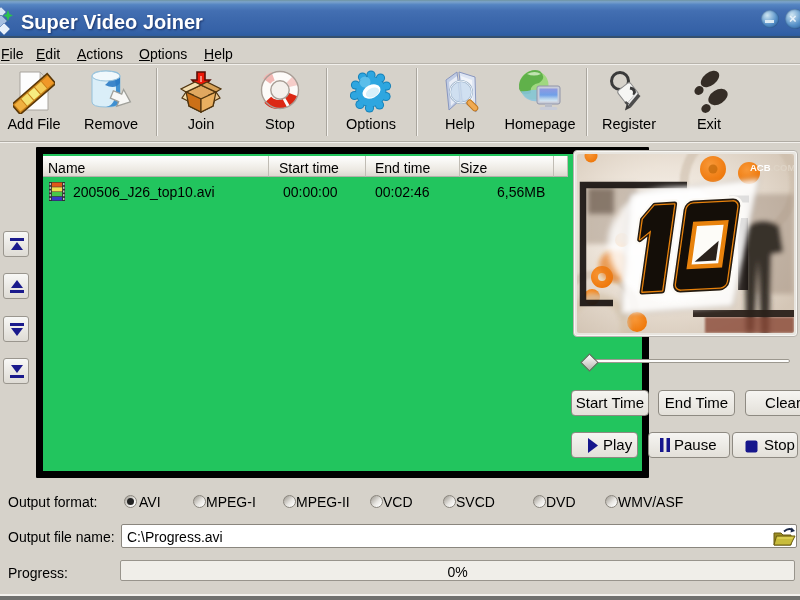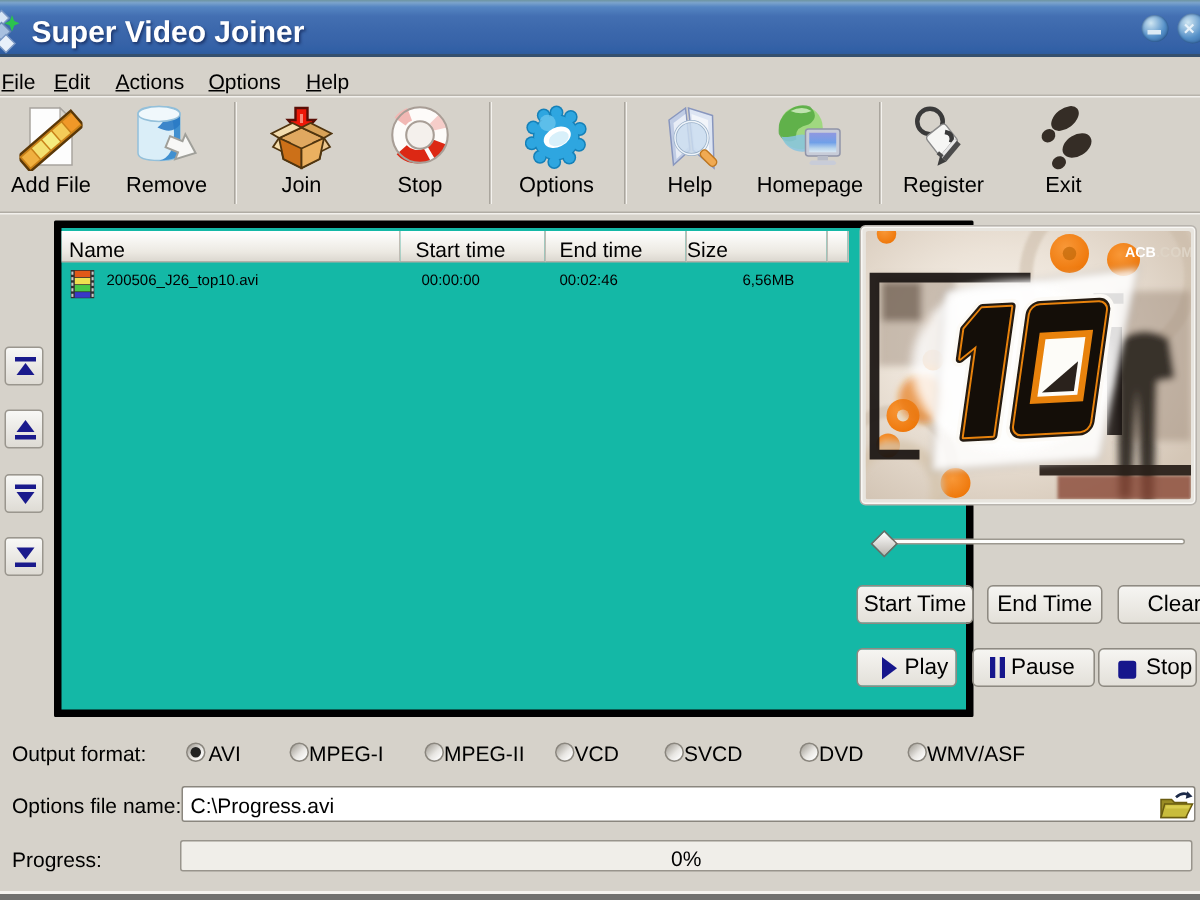--- a/index.html
+++ b/index.html
@@ -25,24 +25,24 @@
 .tbtn .ic { position:absolute; left:50%; top:4px; transform:translateX(-50%); width:42px; height:44px; }
 .tbtn .lbl { position:absolute; top:50px; width:100%; font-size:14.5px; color:#000; }
 .tsep { position:absolute; top:68px; width:2px; height:68px; border-left:1px solid #aaa69e; border-right:1px solid #f4f2ee; }
 #tbsep { left:0; top:141px; width:800px; height:2px; border-top:1px solid #b0aca4; border-bottom:1px solid #f2f0ec; }
 
 
 .abtn { position:absolute; left:3px; width:26px; height:26px; background:linear-gradient(#f8f8f6,#dedbd4); border:1px solid #9a968e; border-radius:3px; }
 .abtn svg { position:absolute; left:4px; top:4px; }
 
 
-#list { left:36px; top:147px; width:613px; height:331px; background:#14b8a6; border:5px solid #000000; border-radius:1px; }
+#list { left:36px; top:147px; width:613px; height:331px; background:#22c55e; border:7px solid #000000; border-radius:1px; }
 #lhead { position:absolute; left:0; top:2px; width:100%; height:21px; font-size:14px; }
 .hcell { position:absolute; top:0; height:21px; background:linear-gradient(#ffffff,#ece9e2 70%,#dcd8d0); border-right:1px solid #c0bcb4; border-bottom:1px solid #b4b0a8; color:#000; padding-top:4px; }
-#lrow { position:absolute; left:0; top:26px; width:100%; height:24px; font-size:10px; color:#000; }
+#lrow { position:absolute; left:0; top:26px; width:100%; height:24px; font-size:14px; color:#000; }
 
 
 #prev { left:573px; top:150px; width:225px; height:187px; background:#e8e5df; border:1px solid #b8b4ae; border-radius:4px; box-shadow:inset 0 0 0 1px #f8f7f4; }
 #previmg { position:absolute; left:3px; top:3px; width:217px; height:179px; overflow:hidden; border-radius:2px; }
 
 
 #strack { left:592px; top:359px; width:198px; height:4px; background:#fdfdfc; border:1px solid #9c988f; border-radius:2px; }
 #sthumb { left:583px; top:355px; width:13px; height:13px; background:linear-gradient(135deg,#ffffff,#b8b4ae); border:1px solid #6e6a64; transform:rotate(45deg); transform-origin:center; margin-top:1px; }
 
 
@@ -413,21 +413,21 @@
   <span class="rad" style="left:370px;"></span>
     <span class="rlbl" style="left:383px;">VCD</span>
   <span class="rad" style="left:443px;"></span>
     <span class="rlbl" style="left:456px;">SVCD</span>
   <span class="rad" style="left:533px;"></span>
     <span class="rlbl" style="left:546px;">DVD</span>
   <span class="rad" style="left:605px;"></span>
     <span class="rlbl" style="left:618px;">WMV/ASF</span>
 </div>
 
-<span class="abs lab" style="left:8px;top:529px;">Options file name:</span>
+<span class="abs lab" style="left:8px;top:529px;">Output file name:</span>
 <div id="ffield" class="abs">
   <span style="position:absolute;left:5px;top:4px;font-size:14px;">C:\Progress.avi</span>
   <svg style="position:absolute;left:650px;top:2px;" width="24" height="20" viewBox="0 0 24 20">
     <path d="M12 4.5 q4.5 -4 8.5 -1.5" fill="none" stroke="#1c2a48" stroke-width="1.8"></path>
     <path d="M19.5 0.5 l3.5 3.5 -4.5 1.5z" fill="#1c2a48"></path>
     <path d="M2 6 h7 l2 2 h8 v10 h-17z" fill="#9a8c24" stroke="#6a5c10" stroke-width="1"></path>
     <path d="M4.5 9 h18.5 l-4.5 9 h-16.5z" fill="#c8bc3c" stroke="#6a5c10" stroke-width="1"></path>
     <path d="M5.5 10 h16 l-1 2 h-15.5z" fill="#ded254" opacity="0.8"></path>
   </svg>
 </div>

